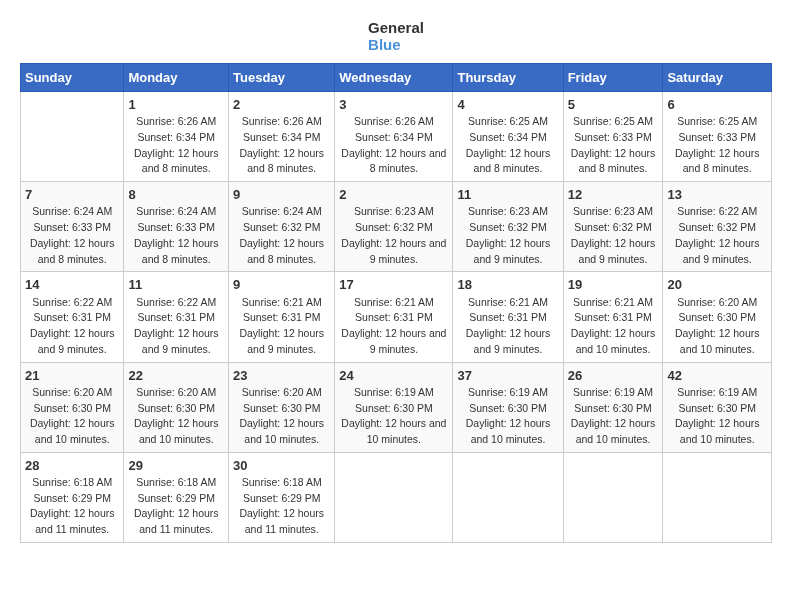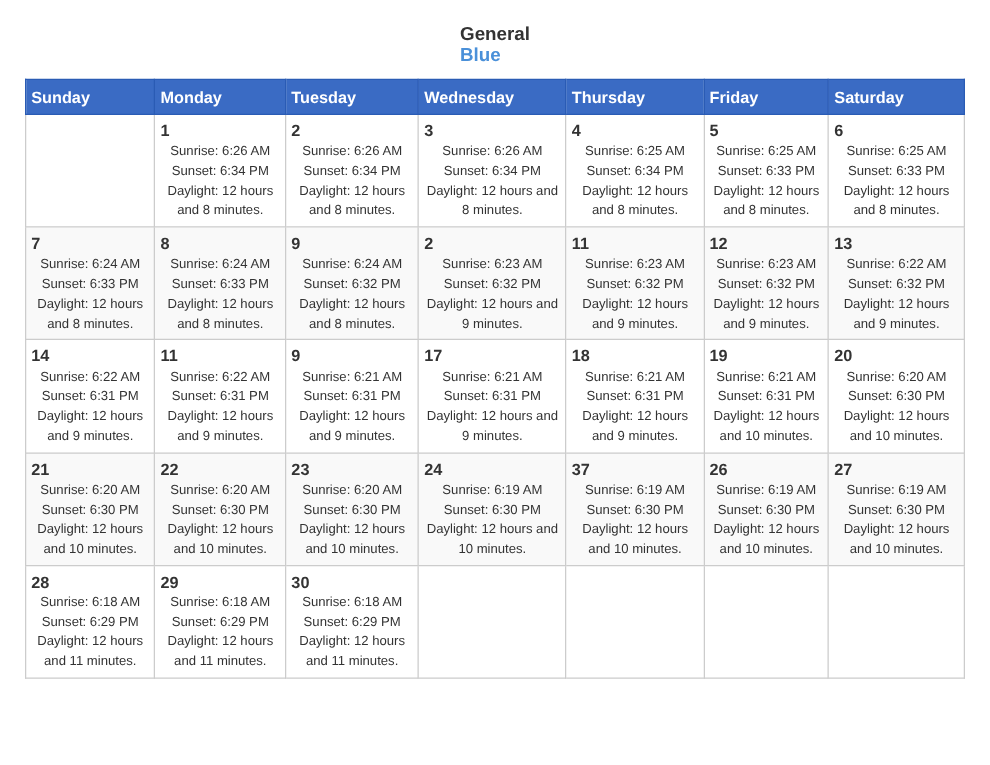--- a/index.html
+++ b/index.html
@@ -210,21 +210,21 @@
         </td>
         <td>
           <span class="day-num">37</span>
           <div class="cell-text">Sunrise: 6:19 AM<br>Sunset: 6:30 PM<br>Daylight: 12 hours and 10 minutes.</div>
         </td>
         <td>
           <span class="day-num">26</span>
           <div class="cell-text">Sunrise: 6:19 AM<br>Sunset: 6:30 PM<br>Daylight: 12 hours and 10 minutes.</div>
         </td>
         <td>
-          <span class="day-num">27</span>
+          <span class="day-num">42</span>
           <div class="cell-text">Sunrise: 6:19 AM<br>Sunset: 6:30 PM<br>Daylight: 12 hours and 10 minutes.</div>
         </td>
       </tr>
       <tr>
         <td>
           <span class="day-num">28</span>
           <div class="cell-text">Sunrise: 6:18 AM<br>Sunset: 6:29 PM<br>Daylight: 12 hours and 11 minutes.</div>
         </td>
         <td>
           <span class="day-num">29</span>

